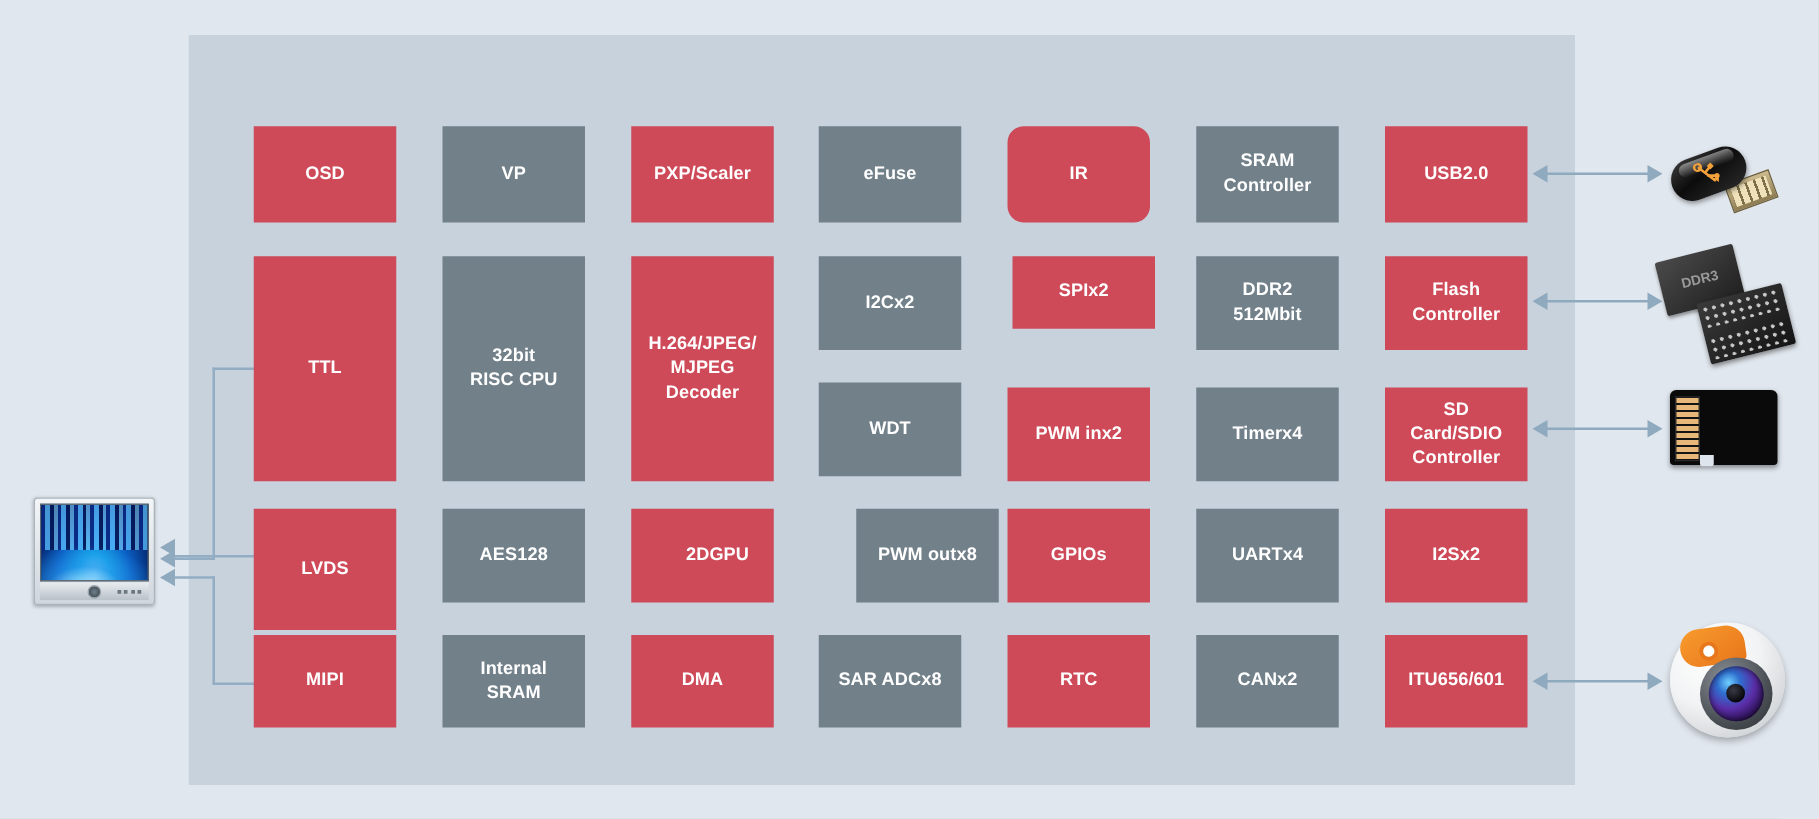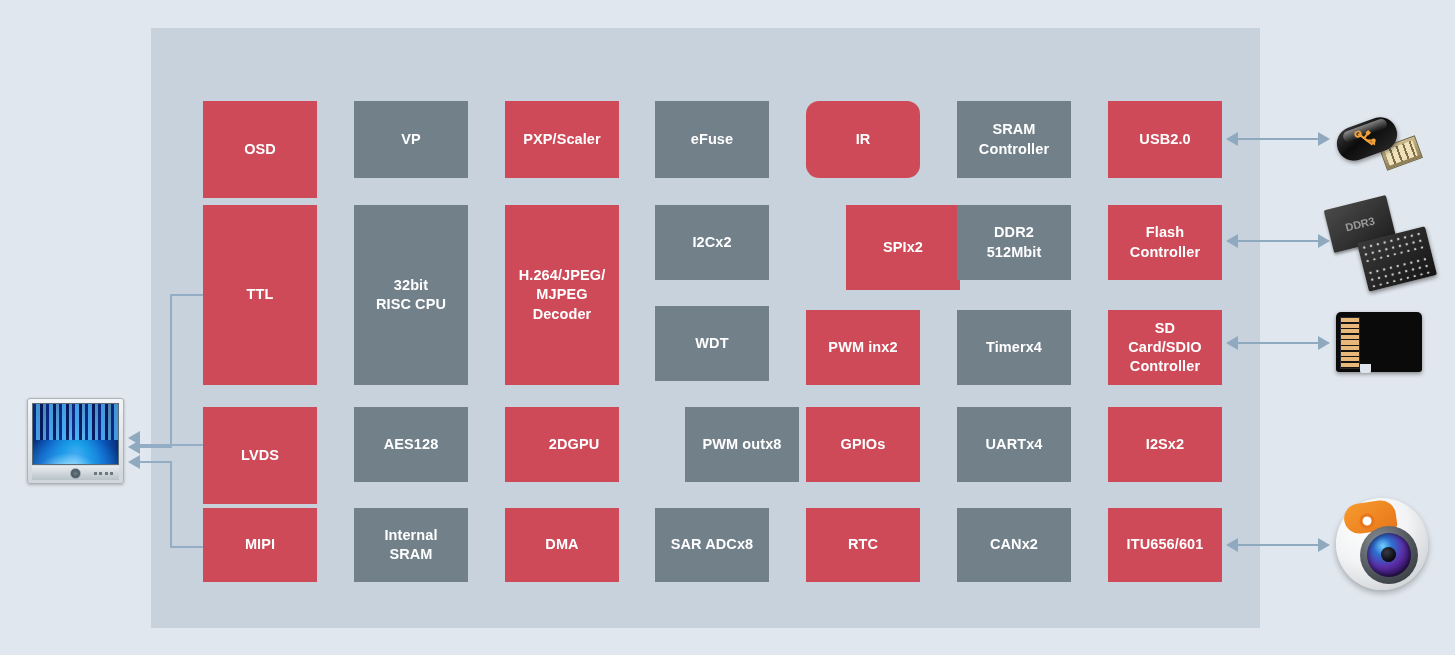--- a/index.html
+++ b/index.html
@@ -250,21 +250,21 @@
     <span class="shaft"></span>
     <span class="tipR"></span>
   </div>
   <div class="darrow" style="left:1226px;top:537px;width:104px;">
     <span class="tipL"></span>
     <span class="shaft"></span>
     <span class="tipR"></span>
   </div>
 
   <div id="blocks-layer">
-      <div class="blk red" style="left: 203px; top: 101px; width: 114px; height: 97px; text-align: center;">OSD</div>
+      <div class="blk red" style="left: 203px; top: 101px; width: 114px; height: 77px; text-align: center;">OSD</div>
       <div class="blk red" style="left: 203px; top: 205px; width: 114px; height: 180px;">TTL</div>
       <div class="blk red" style="left: 203px; top: 407px; width: 114px; height: 97px;">LVDS</div>
       <div class="blk red" style="left: 203px; top: 508px; width: 114px; height: 74px;">MIPI</div>
       <div class="blk gray" style="left: 354px; top: 101px; width: 114px; height: 77px;">VP</div>
       <div class="blk gray" style="left: 354px; top: 205px; width: 114px; height: 180px;">32bit
 RISC CPU</div>
       <div class="blk gray" style="left: 354px; top: 407px; width: 114px; height: 75px;">AES128</div>
       <div class="blk gray" style="left: 354px; top: 508px; width: 114px; height: 74px;">Internal
 SRAM</div>
       <div class="blk red" style="left: 505px; top: 101px; width: 114px; height: 77px;">PXP/Scaler</div>
@@ -272,21 +272,21 @@
 MJPEG
 Decoder</div>
       <div class="blk red" style="left: 505px; top: 407px; width: 114px; height: 75px; padding-left: 28px;">2DGPU</div>
       <div class="blk red" style="left: 505px; top: 508px; width: 114px; height: 74px;">DMA</div>
       <div class="blk gray" style="left: 655px; top: 101px; width: 114px; height: 77px;">eFuse</div>
       <div class="blk gray" style="left: 655px; top: 205px; width: 114px; height: 75px;">I2Cx2</div>
       <div class="blk gray" style="left: 655px; top: 306px; width: 114px; height: 75px;">WDT</div>
       <div class="blk gray" style="left: 685px; top: 407px; width: 114px; height: 75px;">PWM outx8</div>
       <div class="blk gray" style="left: 655px; top: 508px; width: 114px; height: 74px;">SAR ADCx8</div>
       <div class="blk red" style="left: 806px; top: 101px; width: 114px; height: 77px; border-radius: 13px;">IR</div>
-      <div class="blk red" style="left: 846px; top: 205px; width: 114px; height: 85px;">SPIx2</div>
+      <div class="blk red" style="left: 810px; top: 205px; width: 114px; height: 58px;">SPIx2</div>
       <div class="blk red" style="left: 806px; top: 310px; width: 114px; height: 75px;">PWM inx2</div>
       <div class="blk red" style="left: 806px; top: 407px; width: 114px; height: 75px;">GPIOs</div>
       <div class="blk red" style="left: 806px; top: 508px; width: 114px; height: 74px;">RTC</div>
       <div class="blk gray" style="left: 957px; top: 101px; width: 114px; height: 77px;">SRAM
 Controller</div>
       <div class="blk gray" style="left: 957px; top: 205px; width: 114px; height: 75px;">DDR2
 512Mbit</div>
       <div class="blk gray" style="left: 957px; top: 310px; width: 114px; height: 75px;">Timerx4</div>
       <div class="blk gray" style="left: 957px; top: 407px; width: 114px; height: 75px;">UARTx4</div>
       <div class="blk gray" style="left: 957px; top: 508px; width: 114px; height: 74px;">CANx2</div>

